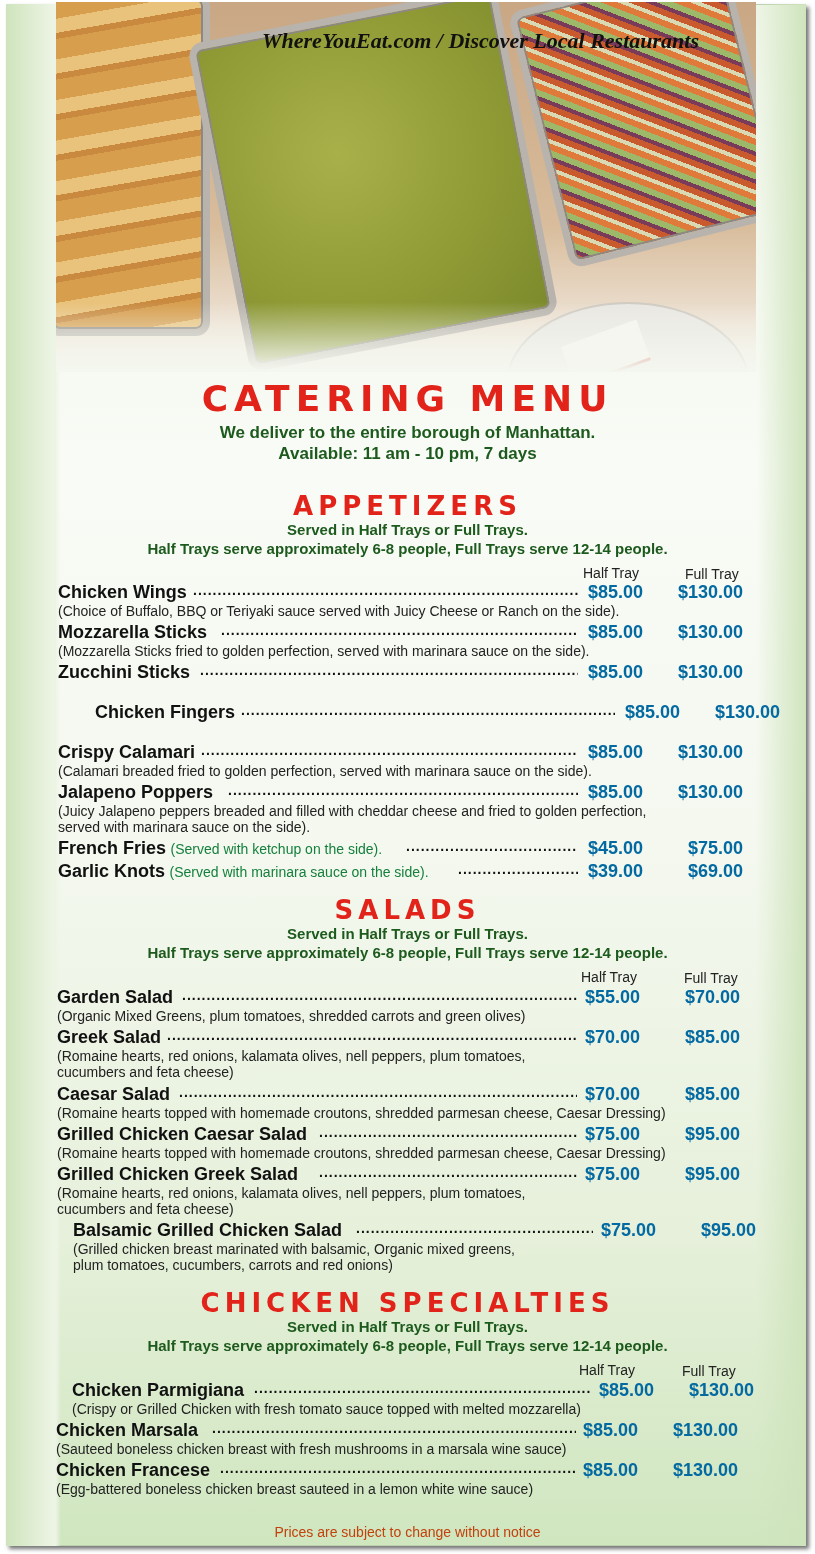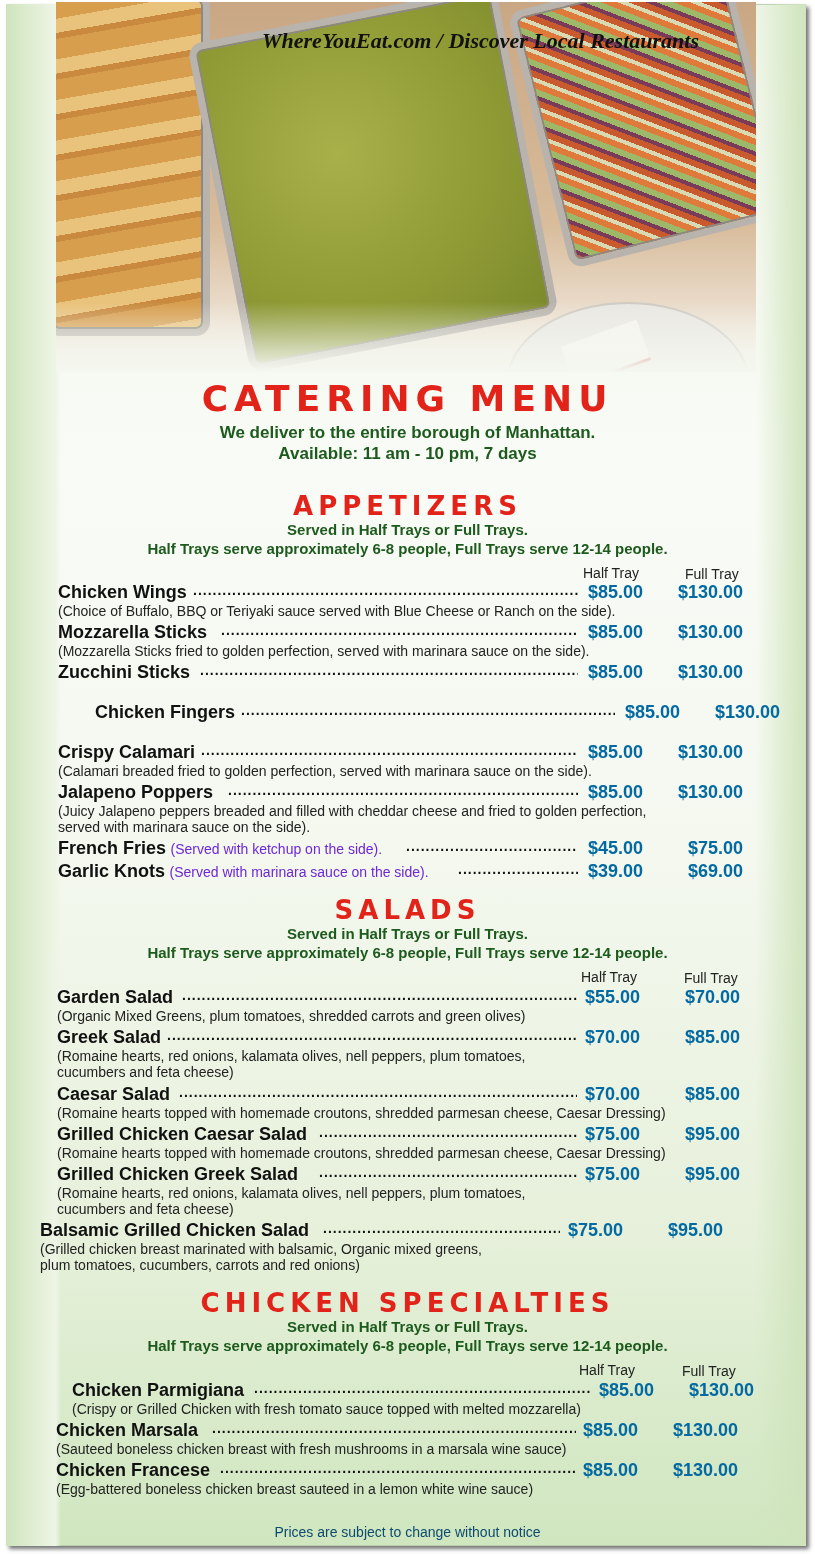--- a/index.html
+++ b/index.html
@@ -45,25 +45,25 @@
     }
     .main-title { top:378px; font-size:36px; letter-spacing:6px; }
     .sub {
       position:absolute; left:0; width:815px; text-align:center; color:#1d5a1d; font-weight:bold; font-size:17px;
     }
     .section-title { font-size:26px; }
     .col-hdr { position:absolute; font-size:14px; color:#222; }
     .item { position:absolute; left:58px; width:690px; }
     .item-line { position:relative; height:21px; white-space:nowrap; }
     .name { font-weight:bold; font-size:18px; color:#111; }
-    .inline-desc { font-size:14px; color:#6d28d9; }
+    .inline-desc { font-size:14px; color:#15803d; }
     .dots { position:absolute; top:0; height:18px; overflow:hidden; font-weight:bold; font-size:14px; color:#111; letter-spacing:1px; }
     .price { position:absolute; top:0; font-weight:bold; font-size:18px; color:#0369a1; text-align:right; }
     .desc { font-size:14px; color:#222; line-height:16px; white-space:pre-line; }
-    .footer { position:absolute; left:0; width:815px; top:1524px; text-align:center; font-size:14px; color:#0c4a6e; }
+    .footer { position:absolute; left:0; width:815px; top:1524px; text-align:center; font-size:14px; color:#c2410c; }
   </style>
 </head>
 <body>
 
 <div class="page"></div>
 
 <div class="hero">
   <div class="tray left"></div>
   <div class="tray mid"></div>
   <div class="tray right"></div>
@@ -81,21 +81,21 @@
 <div class="sub" style="top:521px;font-size:15px;">Served in Half Trays or Full Trays.</div>
 <div class="sub" style="top:540px;font-size:15px;">Half Trays serve approximately 6-8 people, Full Trays serve 12-14 people.</div>
 <div class="col-hdr" style="left:583px;top:565px;">Half Tray</div>
 <div class="col-hdr" style="left:685px;top:566px;">Full Tray</div>
 
 <div class="item" style="top:582px;">
   <div class="item-line"><span class="name">Chicken Wings</span>
     <span class="dots" style="left:135px;width:385px;">....................................................................................................................</span>
     <span class="price" style="left:520px;width:65px;">$85.00</span>
     <span class="price" style="left:610px;width:75px;">$130.00</span></div>
-  <div class="desc">(Choice of Buffalo, BBQ or Teriyaki sauce served with Blue Cheese or Ranch on the side).</div>
+  <div class="desc">(Choice of Buffalo, BBQ or Teriyaki sauce served with Juicy Cheese or Ranch on the side).</div>
 </div>
 <div class="item" style="top:622px;">
   <div class="item-line"><span class="name">Mozzarella Sticks</span>
     <span class="dots" style="left:163px;width:357px;">....................................................................................................................</span>
     <span class="price" style="left:520px;width:65px;">$85.00</span>
     <span class="price" style="left:610px;width:75px;">$130.00</span></div>
   <div class="desc">(Mozzarella Sticks fried to golden perfection, served with marinara sauce on the side).</div>
 </div>
 <div class="item" style="top:662px;">
   <div class="item-line"><span class="name">Zucchini Sticks</span>
@@ -175,21 +175,21 @@
   <div class="desc">(Romaine hearts topped with homemade croutons, shredded parmesan cheese, Caesar Dressing)</div>
 </div>
 <div class="item" style="top:1164px;left:57px;">
   <div class="item-line"><span class="name">Grilled Chicken Greek Salad</span>
     <span class="dots" style="left:262px;width:258px;">....................................................................................................................</span>
     <span class="price" style="left:518px;width:65px;">$75.00</span>
     <span class="price" style="left:608px;width:75px;">$95.00</span></div>
   <div class="desc">(Romaine hearts, red onions, kalamata olives, nell peppers, plum tomatoes,
 cucumbers and feta cheese)</div>
 </div>
-<div class="item" style="top:1220px;left:40px;">
+<div class="item" style="top:1220px;left:73px;">
   <div class="item-line"><span class="name">Balsamic Grilled Chicken Salad</span>
     <span class="dots" style="left:283px;width:237px;">....................................................................................................................</span>
     <span class="price" style="left:518px;width:65px;">$75.00</span>
     <span class="price" style="left:608px;width:75px;">$95.00</span></div>
   <div class="desc">(Grilled chicken breast marinated with balsamic, Organic mixed greens,
 plum tomatoes, cucumbers, carrots and red onions)</div>
 </div>
 
 <div class="title section-title" style="top:1288px;">CHICKEN SPECIALTIES</div>
 <div class="sub" style="top:1318px;font-size:15px;">Served in Half Trays or Full Trays.</div>

